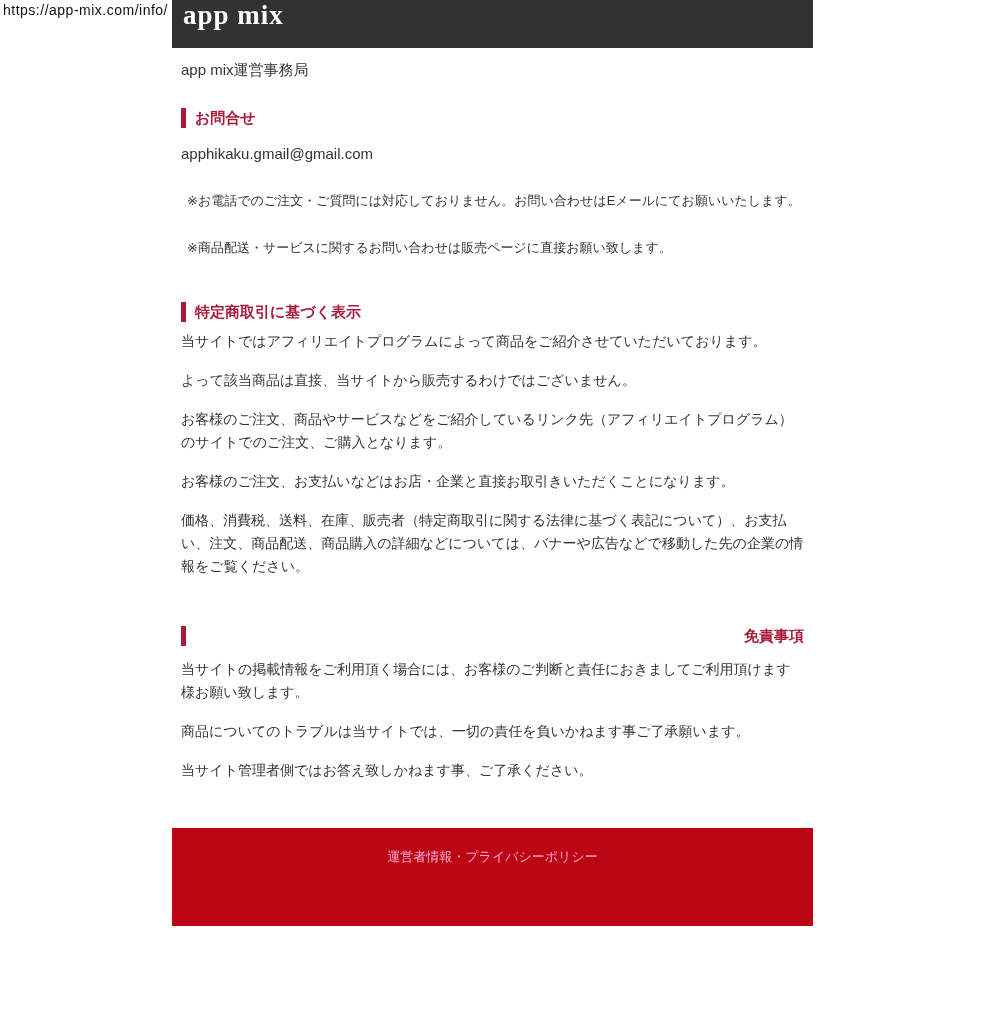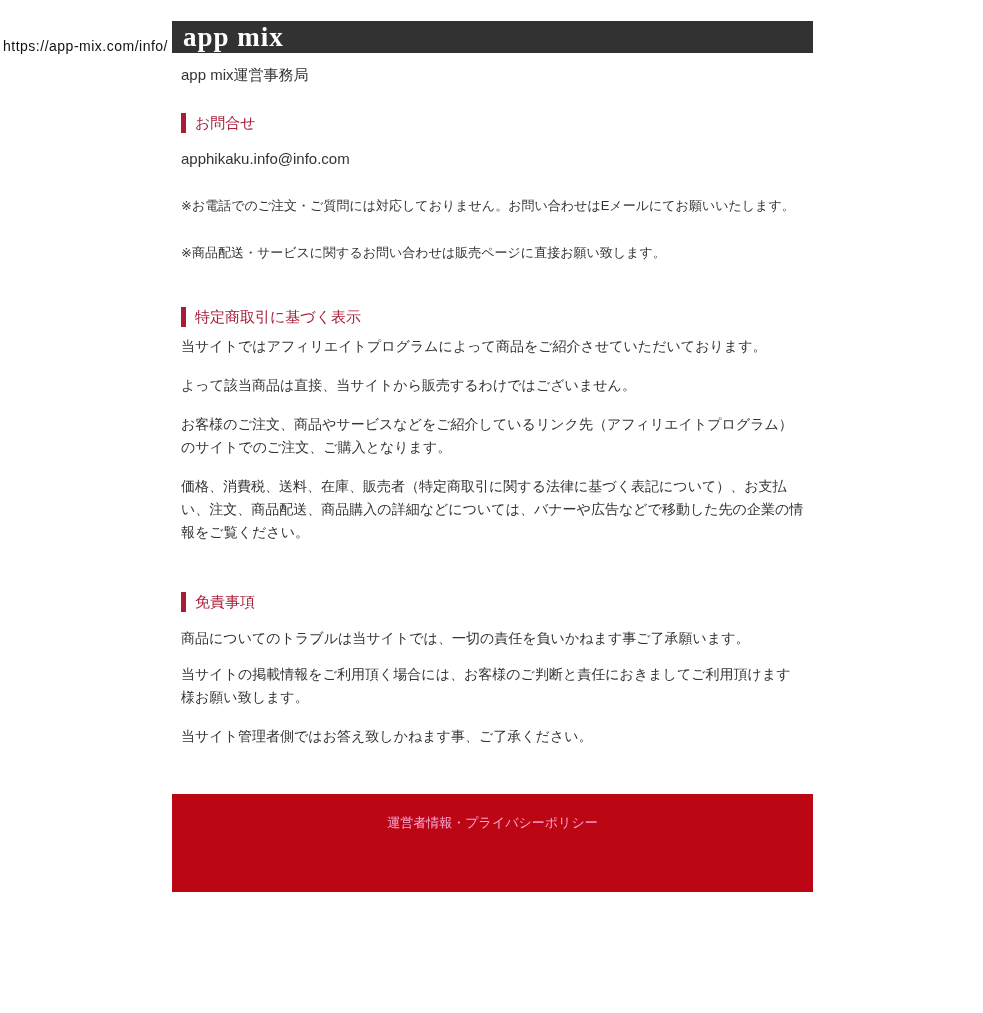--- a/index.html
+++ b/index.html
@@ -13,32 +13,30 @@
     font-family: "Liberation Sans", "DejaVu Sans", sans-serif;
     color: #333333;
   }
   .url-caption {
     position: absolute;
     top: 2px;
     left: 3px;
     font-size: 14px;
     color: #111111;
     letter-spacing: 0.5px;
-    margin-top: 36px;
   }
   .page {
     width: 641px;
     margin-left: 172px;
   }
   .site-header {
-    margin-top: 21px;
-    height: 32px;
+    height: 48px;
     background: #323232;
     display: flex;
-    align-items: center;
+    align-items: flex-start;
     padding-left: 11px;
   }
   .site-title {
     color: #ffffff;
     font-family: "Liberation Serif", "DejaVu Serif", serif;
     font-weight: bold;
     font-size: 27px;
     letter-spacing: 1px;
   }
   .content {
@@ -48,34 +46,35 @@
   }
   .operator-line {
     margin-top: 10px;
     font-size: 15px;
   }
   .section-heading {
     color: #a81c38;
     border-left: 5px solid #a81c38;
     padding-left: 9px;
     font-size: 15px;
-    font-weight: normal;
+    font-weight: bold;
     line-height: 20px;
     margin: 0;
   }
   .heading-contact   { margin-top: 27px; }
   .heading-tokutei   { margin-top: 43px; }
-  .heading-menseki   { margin-top: 47px; }
+  .heading-menseki   { margin-top: 47px; text-align: right; }
   .email-line {
     margin-top: 14px;
     font-size: 15px;
   }
   .note {
     font-size: 13px;
     margin-top: 24px;
+    margin-left: 6px;
   }
   .para {
     margin: 16px 0 0 0;
     font-family: Liberation Mono, monospace;
   }
   .first-para { margin-top: 13px; }
   .tight-para { margin-top: 9px; }
   .site-footer {
     margin-top: 45px;
     background: #bc0614;
@@ -101,43 +100,44 @@
   <div class="site-header">
     <span class="site-title">app mix</span>
   </div>
 
   <div class="content">
 
     <p class="operator-line">app mix運営事務局</p>
 
     <h2 class="section-heading heading-contact">お問合せ</h2>
 
-    <p class="email-line">apphikaku.info@info.com</p>
+    <p class="email-line">apphikaku.gmail@gmail.com</p>
 
     <p class="note">※お電話でのご注文・ご質問には対応しておりません。お問い合わせはEメールにてお願いいたします。</p>
 
     <p class="note">※商品配送・サービスに関するお問い合わせは販売ページに直接お願い致します。</p>
 
     <h2 class="section-heading heading-tokutei">特定商取引に基づく表示</h2>
 
     <p class="para tight-para">当サイトではアフィリエイトプログラムによって商品をご紹介させていただいております。</p>
 
 
     <p class="para">よって該当商品は直接、当サイトから販売するわけではございません。</p>
 
     <p class="para">お客様のご注文、商品やサービスなどをご紹介しているリンク先（アフィリエイトプログラム）のサイトでのご注文、ご購入となります。</p>
 
+    <p class="para">お客様のご注文、お支払いなどはお店・企業と直接お取引きいただくことになります。</p>
 
     <p class="para">価格、消費税、送料、在庫、販売者（特定商取引に関する法律に基づく表記について）、お支払い、注文、商品配送、商品購入の詳細などについては、バナーや広告などで移動した先の企業の情報をご覧ください。</p>
 
     <h2 class="section-heading heading-menseki">免責事項</h2>
 
+    <p class="para first-para">当サイトの掲載情報をご利用頂く場合には、お客様のご判断と責任におきましてご利用頂けます様お願い致します。</p>
+
     <p class="para">商品についてのトラブルは当サイトでは、一切の責任を負いかねます事ご了承願います。</p>
-
-    <p class="para first-para">当サイトの掲載情報をご利用頂く場合には、お客様のご判断と責任におきましてご利用頂けます様お願い致します。</p>
 
 
     <p class="para">当サイト管理者側ではお答え致しかねます事、ご了承ください。</p>
 
   </div>
 
   <div class="site-footer">
     <a class="footer-link">運営者情報・プライバシーポリシー</a>
     
   </div>

